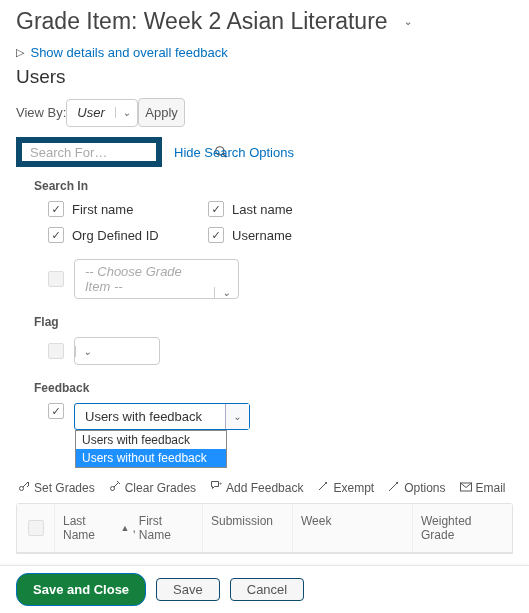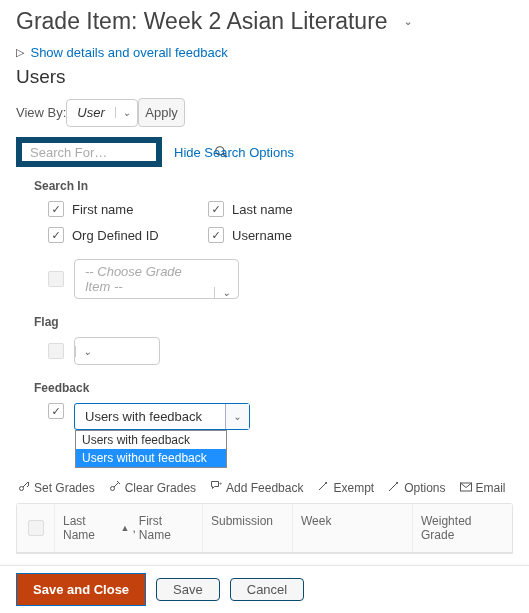--- a/index.html
+++ b/index.html
@@ -48,21 +48,21 @@
   .table { border: 1px solid #e3e3e3; border-radius: 3px 3px 0 0; }
   .thead { display: flex; background: #fafafa; border-bottom: 1px solid #e3e3e3; }
   .th { padding: 10px 8px; font-size: 12px; color: #666; border-right: 1px solid #eee; }
   .th.chkcol { width: 38px; display:flex; align-items:center; justify-content:center; }
   .th.c1 { width: 148px; display:flex; align-items:center; gap:3px;}
   .th.c2 { width: 90px; }
   .th.c3 { width: 120px; }
   .th.c4 { flex: 1; border-right: none; }
   .sorticon { font-size: 9px; }
   .footer { position: absolute; left: 0; right: 0; bottom: 0; height: 48px; background: #fff; border-top: 1px solid #e6e6e6; display: flex; align-items: center; gap: 10px; padding: 0 16px; box-shadow: 0 -1px 3px rgba(0,0,0,0.04); }
-  .btn-primary { background: #c2410c; color: #fff; border: 1px solid #006fbf; border-radius: 0; padding: 8px 16px; font-size: 13px; font-weight: 600; cursor: pointer; }
+  .btn-primary { background: #15803d; color: #fff; border: 1px solid #006fbf; border-radius: 12px; padding: 8px 16px; font-size: 13px; font-weight: 600; cursor: pointer; }
   .btn-sec { background: #f6f6f6; border: 1px solid #0c4a6e; border-radius: 4px; padding: 3px 16px; font-size: 13px; color: #555; cursor: pointer; }
 </style>
 </head>
 <body>
 
 <div class="page">
 
   <div class="title-row">
     <h1>Grade Item: Week 2 Asian Literature</h1>
     <span class="chev">⌄</span>

